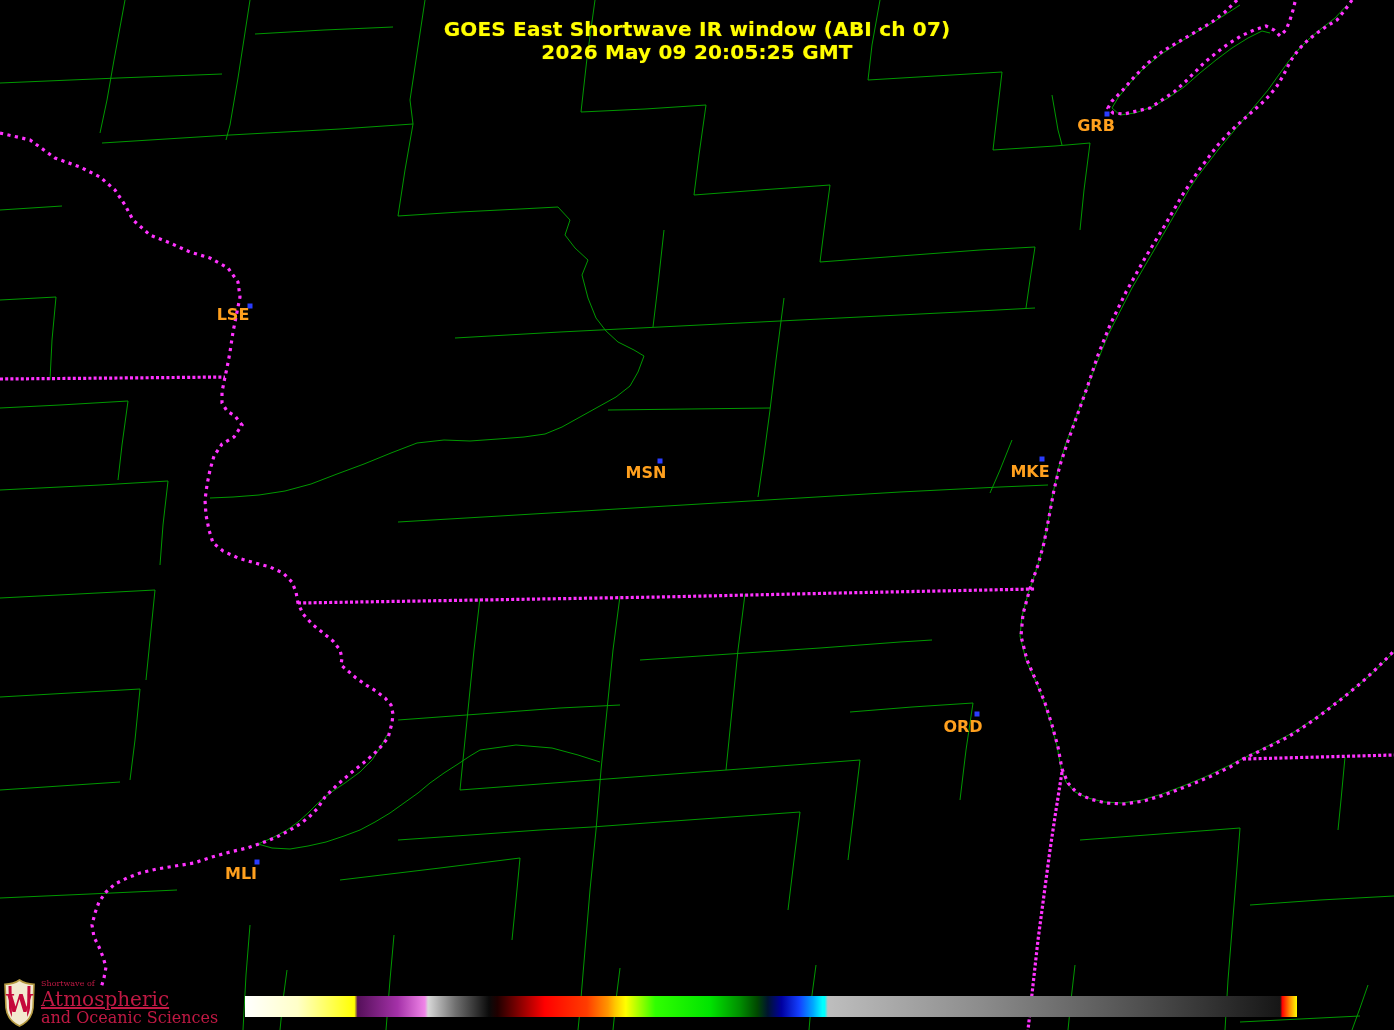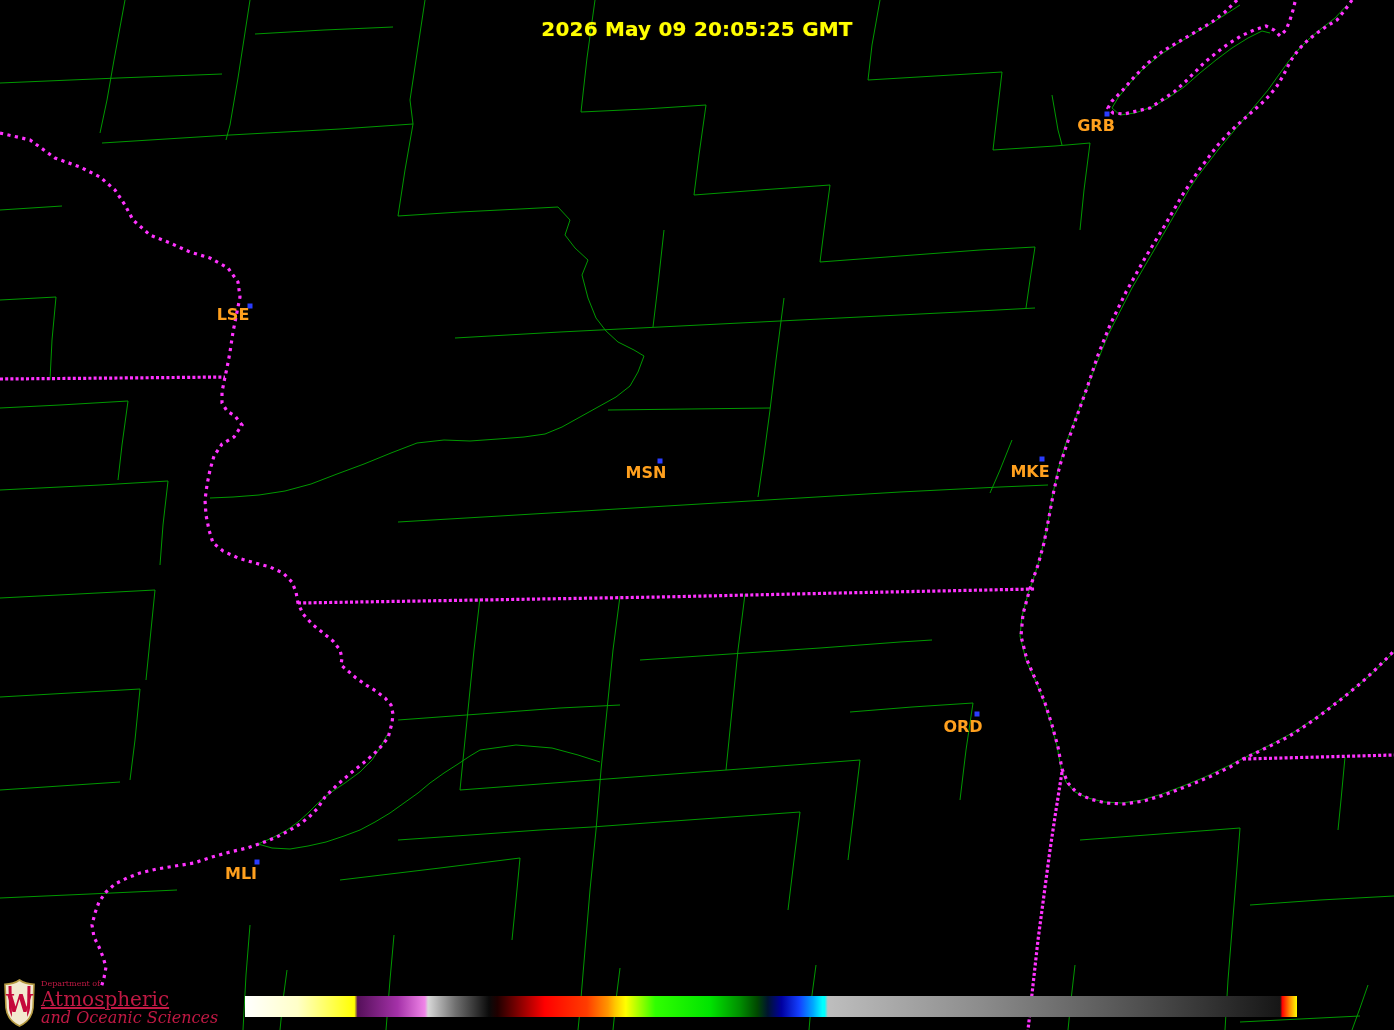--- a/index.html
+++ b/index.html
@@ -16,21 +16,21 @@
     pointer-events:none;
   }
   .logo{
     position:absolute;left:4px;top:978px;height:50px;
     display:flex;align-items:center;gap:6px;
   }
   .crest{width:31px;height:48px;flex:0 0 auto;}
   .logo-text{color:#c01944;font-family:"DejaVu Serif","Liberation Serif",serif;line-height:1;}
   .logo-dept{font-size:8px;margin-bottom:1px;}
   .logo-l1{font-size:20px;text-decoration:underline;}
-  .logo-l2{font-size:16px;margin-top:1px;font-style:italic;}
+  .logo-l2{font-size:16px;margin-top:1px;}
 </style>
 </head>
 <body>
 
 <div class="screen">
 
   <svg id="map-svg" width="1394" height="1030" viewBox="0 0 1394 1030">
       <polyline points="0,83 118,78 222,74" fill="none" stroke="#00a000" stroke-width="1" stroke-opacity="0.95"></polyline>
       <polyline points="125,0 114,60 107,100 100,133" fill="none" stroke="#00a000" stroke-width="1" stroke-opacity="0.95"></polyline>
       <polyline points="250,0 238,78 230,125 226,140" fill="none" stroke="#00a000" stroke-width="1" stroke-opacity="0.95"></polyline>
@@ -156,30 +156,31 @@
           <stop offset="0.984" stop-color="#161616"></stop>
           <stop offset="0.986" stop-color="#ff0000"></stop>
           <stop offset="0.993" stop-color="#ff8c00"></stop>
           <stop offset="1" stop-color="#ffff00"></stop>
         </linearGradient>
       </defs>
       <rect x="245" y="996" width="1052" height="21" fill="url(#cbgrad)"></rect>
     </svg>
 
   <div class="title-block">
+    <div>GOES East Shortwave IR window (ABI ch 07)</div>
     <div>2026 May 09  20:05:25 GMT</div>
   </div>
 
   <div class="logo">
     <svg class="crest" viewBox="0 0 31 48">
       <path d="M15.5,1 C20,4.2 26,5.2 30,5.2 L29,29 C28,39 22,44 15.5,47 C9,44 3,39 2,29 L1,5.2 C5,5.2 11,4.2 15.5,1 Z" fill="#f3ead0" stroke="#b59a40" stroke-width="1.6"></path>
       <path d="M4.5,7 L7.5,7 L8,38 C7,36 5.5,33 5,29 Z" fill="#c5093b"></path>
       <path d="M26.5,7 L23.5,7 L23,38 C24,36 25.5,33 26,29 Z" fill="#c5093b"></path>
       <text x="15.5" y="33" text-anchor="middle" font-size="24" font-weight="bold" font-family="DejaVu Serif, Liberation Serif, serif" fill="#c5093b">W</text>
     </svg>
     <div class="logo-text">
-      <div class="logo-dept">Department of</div>
+      <div class="logo-dept">Shortwave of</div>
       <div class="logo-l1">Atmospheric</div>
       <div class="logo-l2">and Oceanic Sciences</div>
     </div>
   </div>
 
 </div>
 
 </body></html>

